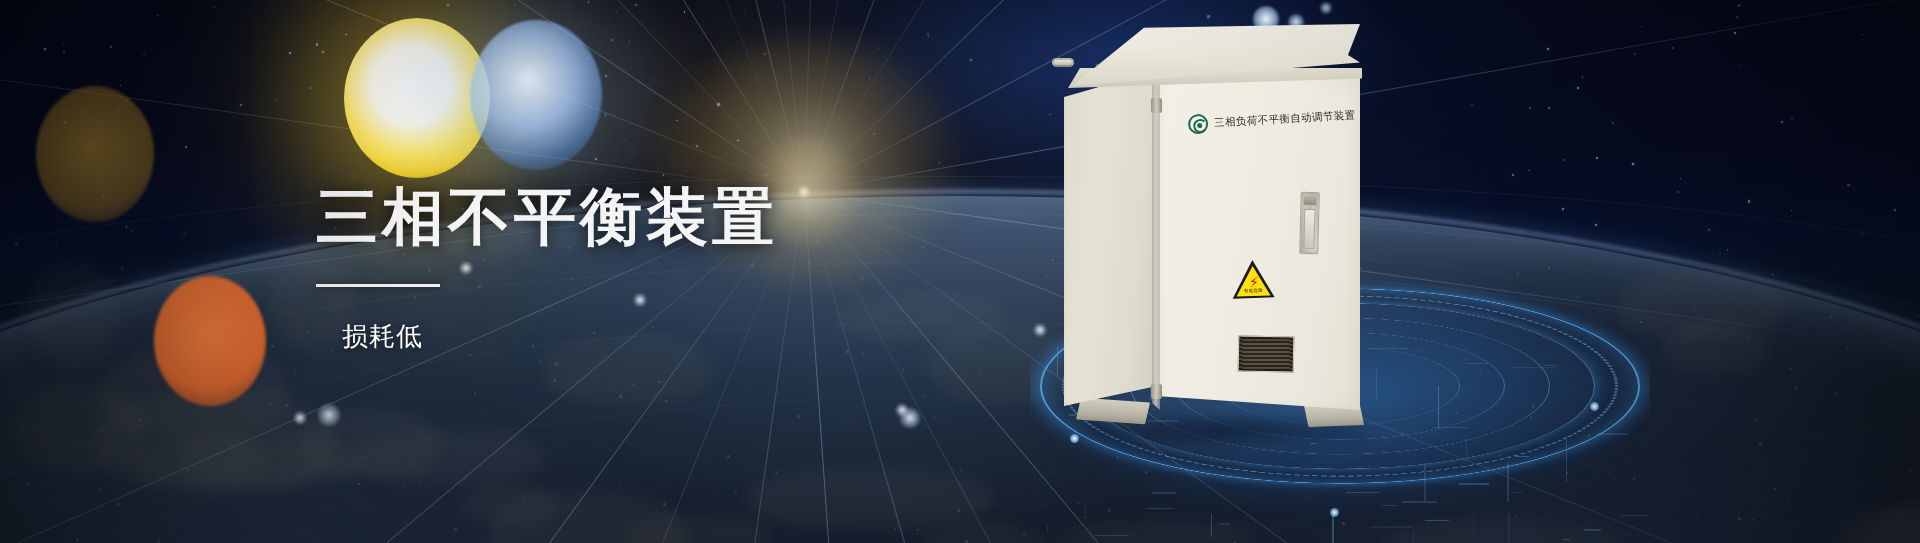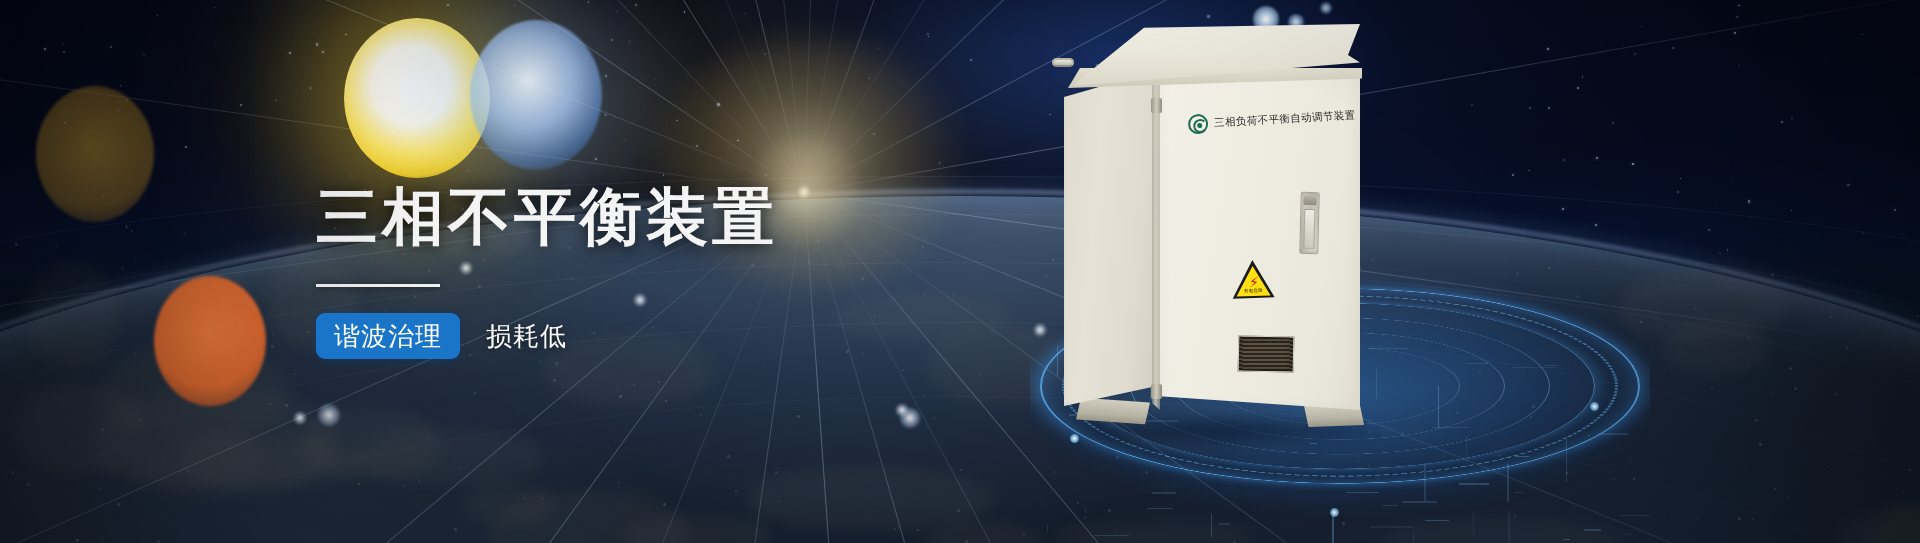--- a/index.html
+++ b/index.html
@@ -968,19 +968,18 @@
     </div>
 
     <div class="door-handle"></div>
     <div class="vent"></div>
   </div>
 
   <div class="textblock">
     <div class="headline">三相不平衡装置</div>
     <div class="divider"></div>
     <div class="badges">
-      <div class="badge badge-2">谐波治理</div>
       <div class="badge badge-3">损耗低</div>
     </div>
   </div>
 
   <div class="vignette"></div>
 </div>
 
 </body></html>

